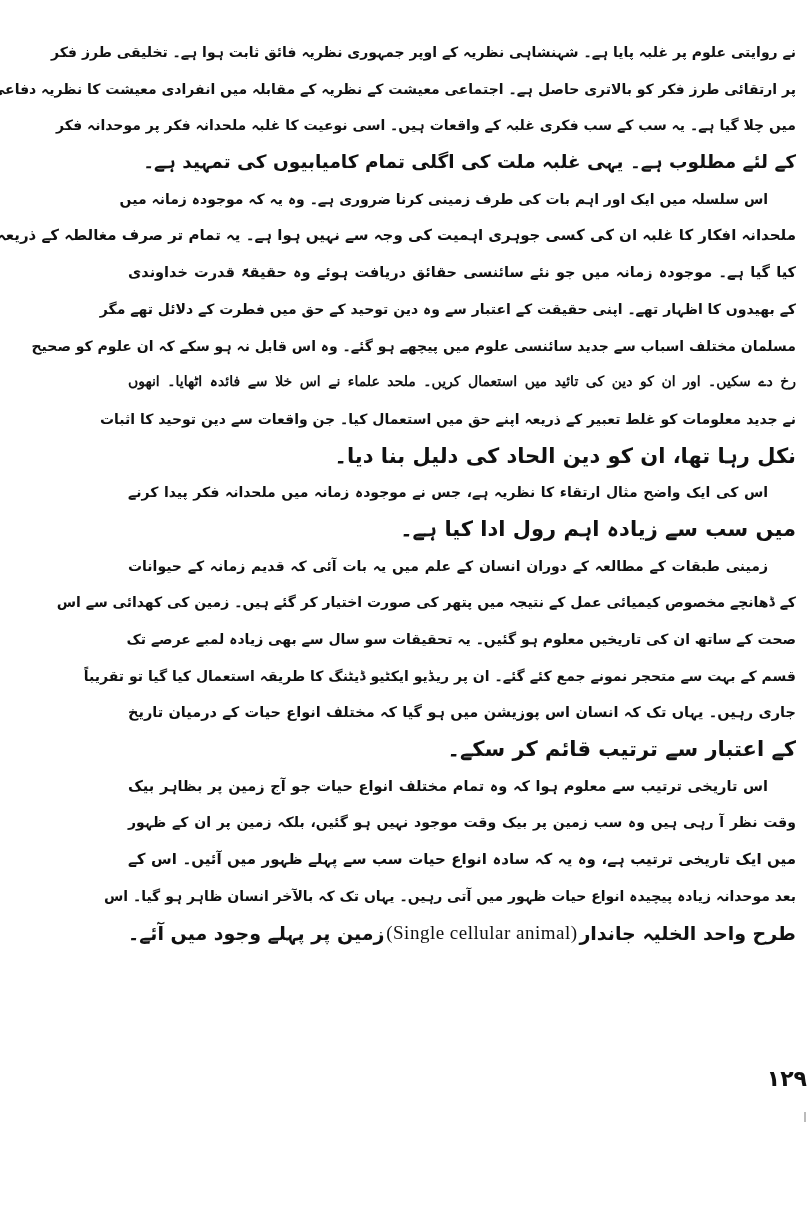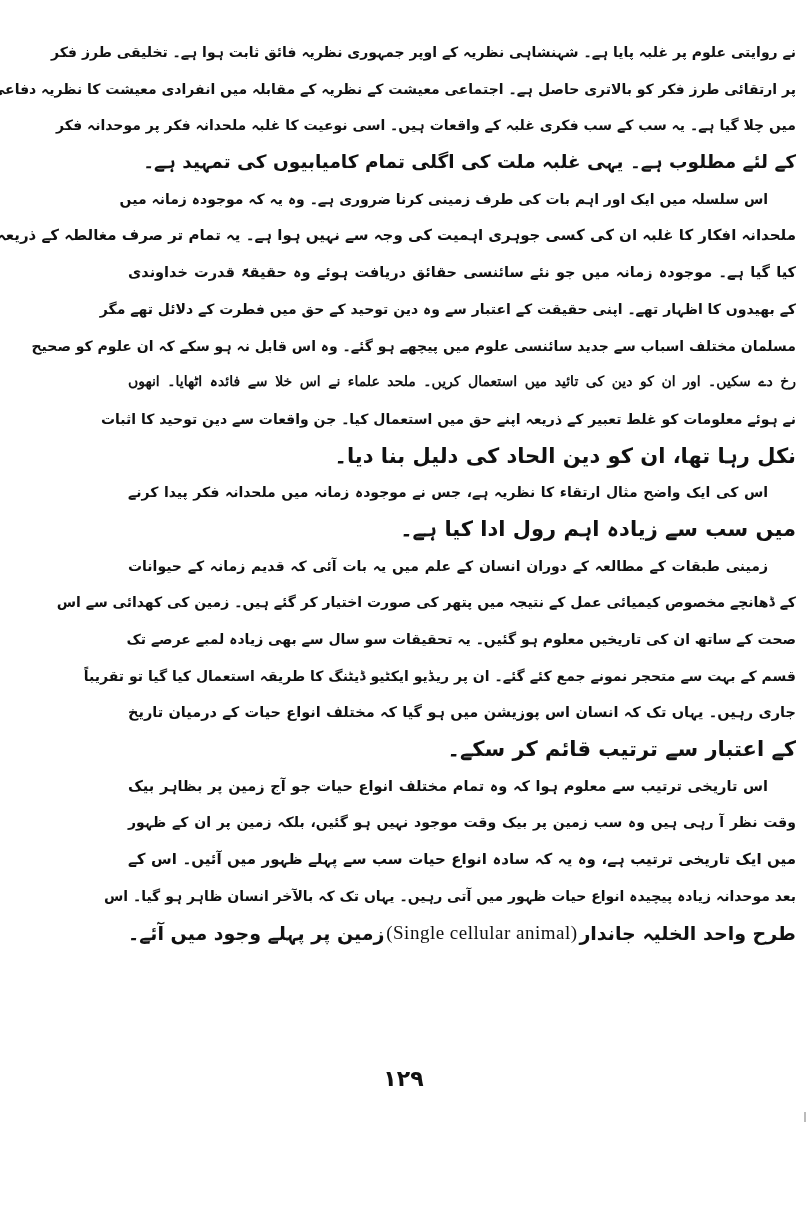--- a/index.html
+++ b/index.html
@@ -50,21 +50,20 @@
       font-size: 19px;
       direction: ltr;
       unicode-bidi: isolate;
       letter-spacing: 0.5px;
     }
     .page-number {
       position: absolute;
       left: 0;
       width: 807px;
       top: 1066px;
-      text-align: center;
       font-size: 22px;
       font-weight: bold;
       direction: rtl;
       font-family: "DejaVu Sans", sans-serif;
     }
     .margin-mark {
       position: absolute;
       left: 804px;
       top: 1112px;
       width: 2px;
@@ -84,21 +83,21 @@
     <div class="line last" style="overflow: visible; font-size: 18.5px;">کے لئے مطلوب ہے۔ یہی غلبہ ملت کی اگلی تمام کامیابیوں کی تمہید ہے۔</div>
   </div>
 
   <div>
     <div class="line indent" style="overflow: visible; font-size: 14px;">اس سلسلہ میں ایک اور اہم بات کی طرف زمینی کرنا ضروری ہے۔ وہ یہ کہ موجودہ زمانہ میں</div>
     <div class="line" style="overflow: visible; font-size: 15px;">ملحدانہ افکار کا غلبہ ان کی کسی جوہری اہمیت کی وجہ سے نہیں ہوا ہے۔ یہ تمام تر صرف مغالطہ کے ذریعہ حاصل</div>
     <div class="line" style="overflow: visible; font-size: 14.5px;">کیا گیا ہے۔ موجودہ زمانہ میں جو نئے سائنسی حقائق دریافت ہوئے وہ حقیقۃً قدرت خداوندی</div>
     <div class="line" style="overflow: visible; font-size: 14px;">کے بھیدوں کا اظہار تھے۔ اپنی حقیقت کے اعتبار سے وہ دین توحید کے حق میں فطرت کے دلائل تھے مگر</div>
     <div class="line" style="overflow: visible; font-size: 14px;">مسلمان مختلف اسباب سے جدید سائنسی علوم میں پیچھے ہو گئے۔ وہ اس قابل نہ ہو سکے کہ ان علوم کو صحیح</div>
     <div class="line" style="overflow: visible; font-size: 14px; font-family: Liberation Serif, serif;">رخ دے سکیں۔ اور ان کو دین کی تائید میں استعمال کریں۔ ملحد علماء نے اس خلا سے فائدہ اٹھایا۔ انھوں</div>
-    <div class="line" style="overflow: visible; font-size: 14px;">نے ہوئے معلومات کو غلط تعبیر کے ذریعہ اپنے حق میں استعمال کیا۔ جن واقعات سے دین توحید کا اثبات</div>
+    <div class="line" style="overflow: visible; font-size: 14px;">نے جدید معلومات کو غلط تعبیر کے ذریعہ اپنے حق میں استعمال کیا۔ جن واقعات سے دین توحید کا اثبات</div>
     <div class="line last" style="overflow: visible;">نکل رہا تھا، ان کو دین الحاد کی دلیل بنا دیا۔</div>
   </div>
 
   <div>
     <div class="line indent" style="overflow: visible; font-size: 14px;">اس کی ایک واضح مثال ارتقاء کا نظریہ ہے، جس نے موجودہ زمانہ میں ملحدانہ فکر پیدا کرنے</div>
     <div class="line last" style="overflow: visible;">میں سب سے زیادہ اہم رول ادا کیا ہے۔</div>
   </div>
 
   <div>
     <div class="line indent" style="overflow: visible; font-size: 14px;">زمینی طبقات کے مطالعہ کے دوران انسان کے علم میں یہ بات آئی کہ قدیم زمانہ کے حیوانات</div>

